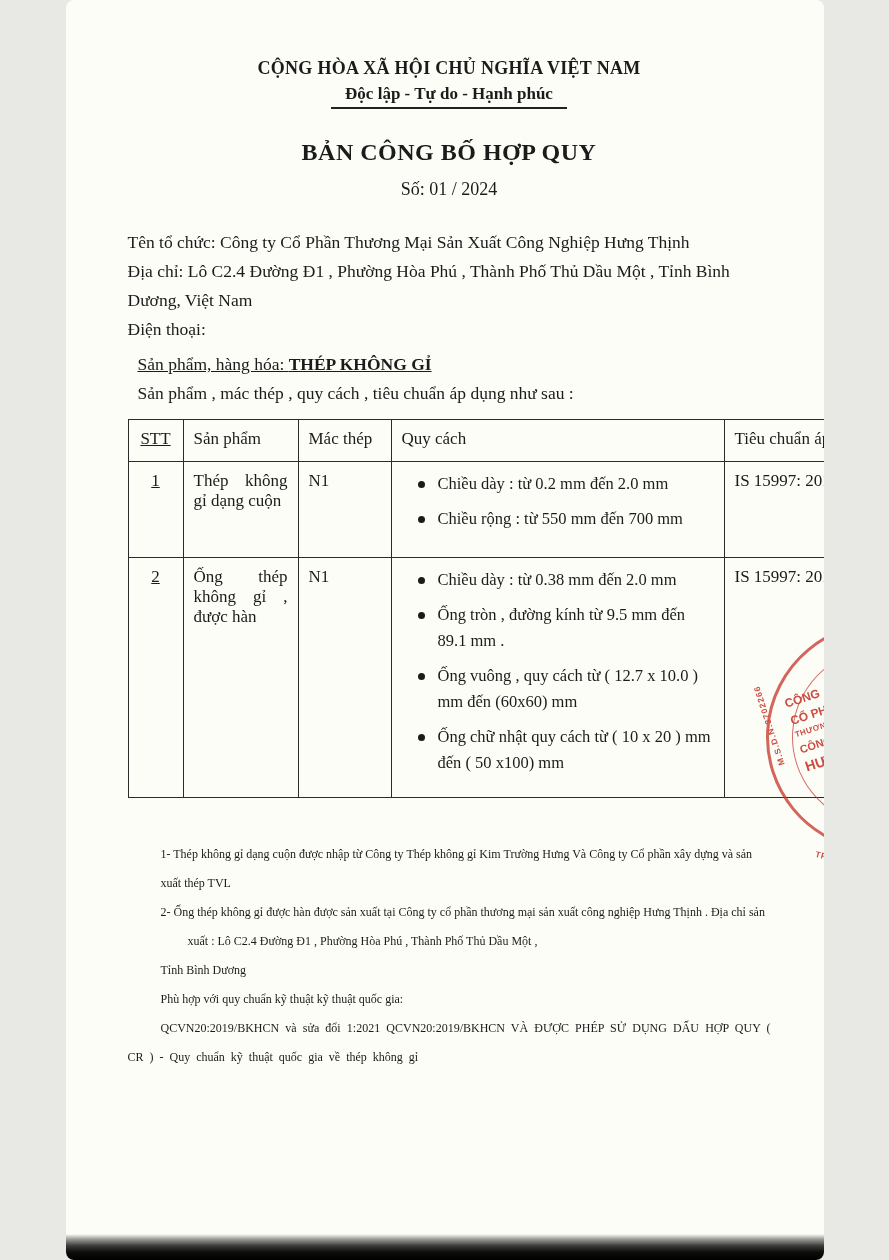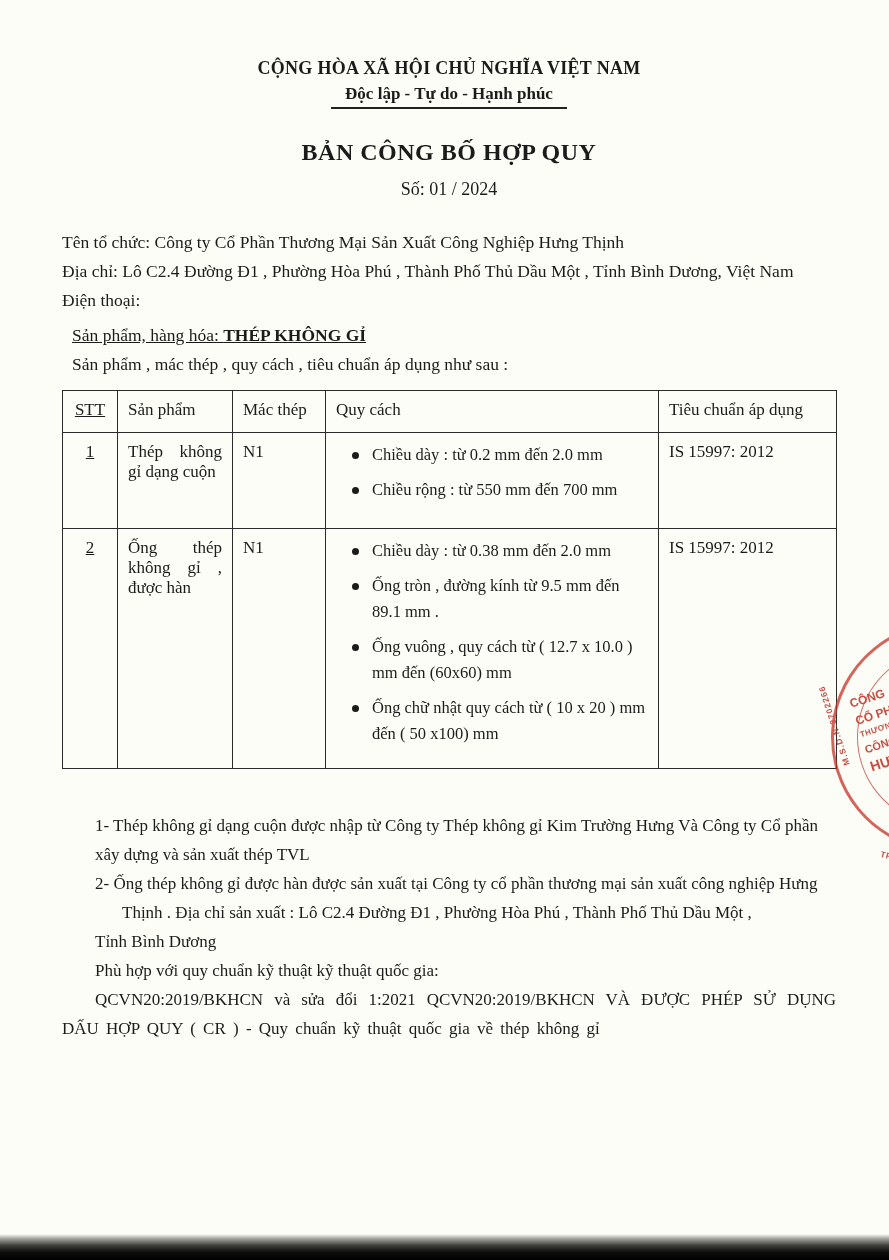--- a/index.html
+++ b/index.html
@@ -1,24 +1,25 @@
 <!DOCTYPE html>
 <html><head>
 <meta charset="utf-8">
 <style>
   html,body{margin:0;padding:0;background:#e8e8e4;}
   .page{
     position:relative;
-    width:889px;height:1260px;
+    width:758px;height:1260px;
     margin:0 auto;
     background:#fdfdf7;
     overflow:hidden;
     font-family:"Liberation Serif", serif;
     color:#1b1b1b;
     box-sizing:border-box;
+    border-radius:8px;
   }
   .content{
     position:relative;
     padding:58px 53px 0 62px;
     box-sizing:border-box;
   }
   .center{text-align:center;}
   .nat-line1{font-size:18px;font-weight:bold;letter-spacing:.3px;}
   .motto-wrap{margin-top:5px;}
   .motto{
@@ -65,21 +66,21 @@
     font-size:16.5px;
   }
   ul.bullets li:last-child{margin-bottom:0;}
   ul.bullets li::before{
     content:"";
     position:absolute;left:2px;top:10px;
     width:7px;height:7px;border-radius:50%;
     background:#1b1b1b;
   }
   
-  .notes{margin-top:42px;font-size:17px;line-height:29px;}
+  .notes{margin-top:42px;font-size:12px;line-height:29px;}
   .note1{margin:0 0 0 33px;}
   .note2{margin:0 0 0 33px;padding-left:27px;text-indent:-27px;}
   .province{margin:0 0 0 33px;}
   .conform{margin:0 0 0 33px;}
   .final{
     margin:0;text-align:justify;text-indent:33px;
     word-spacing:3px;
   }
   
   .stamp{

